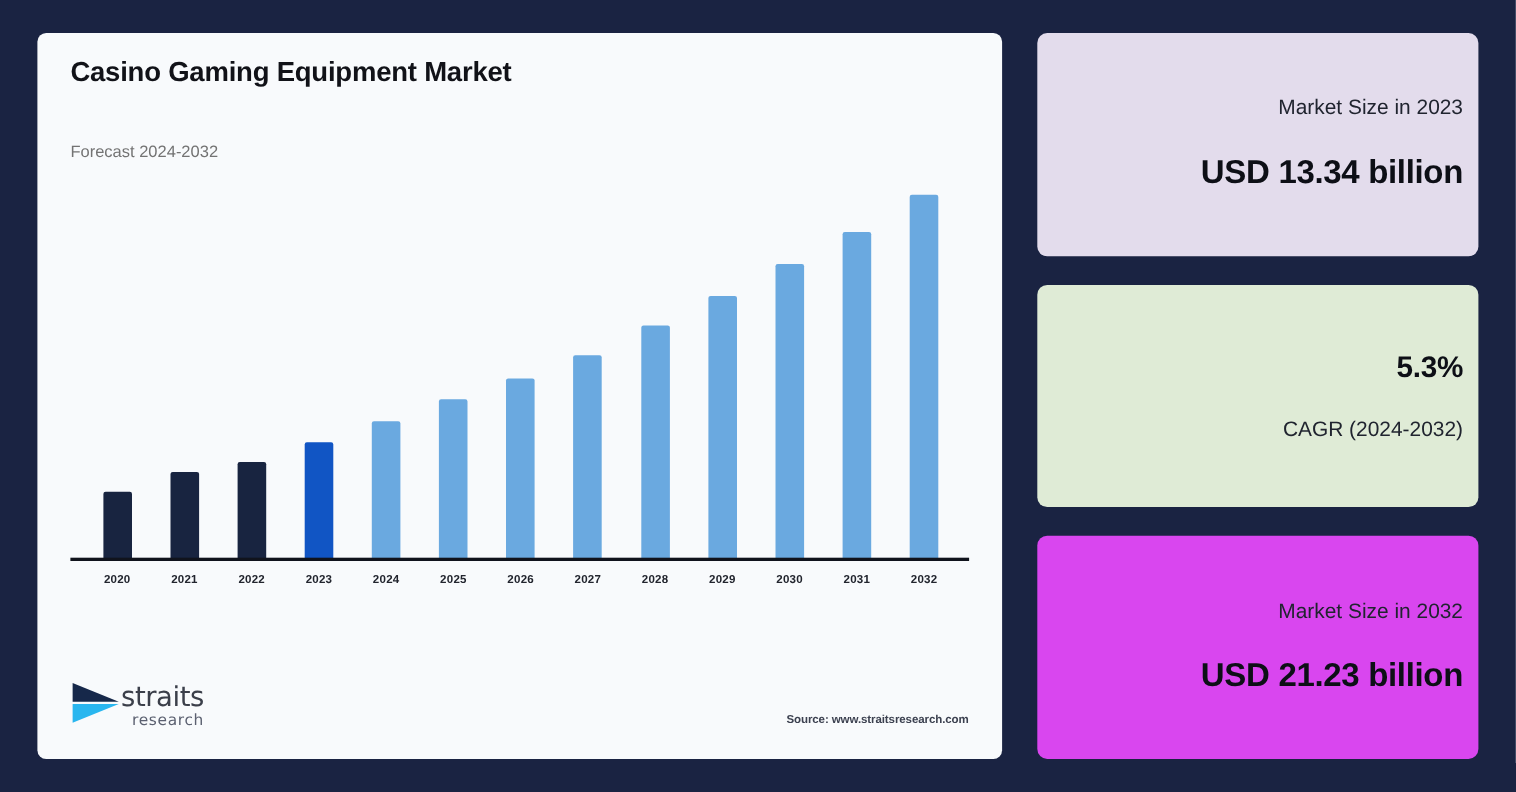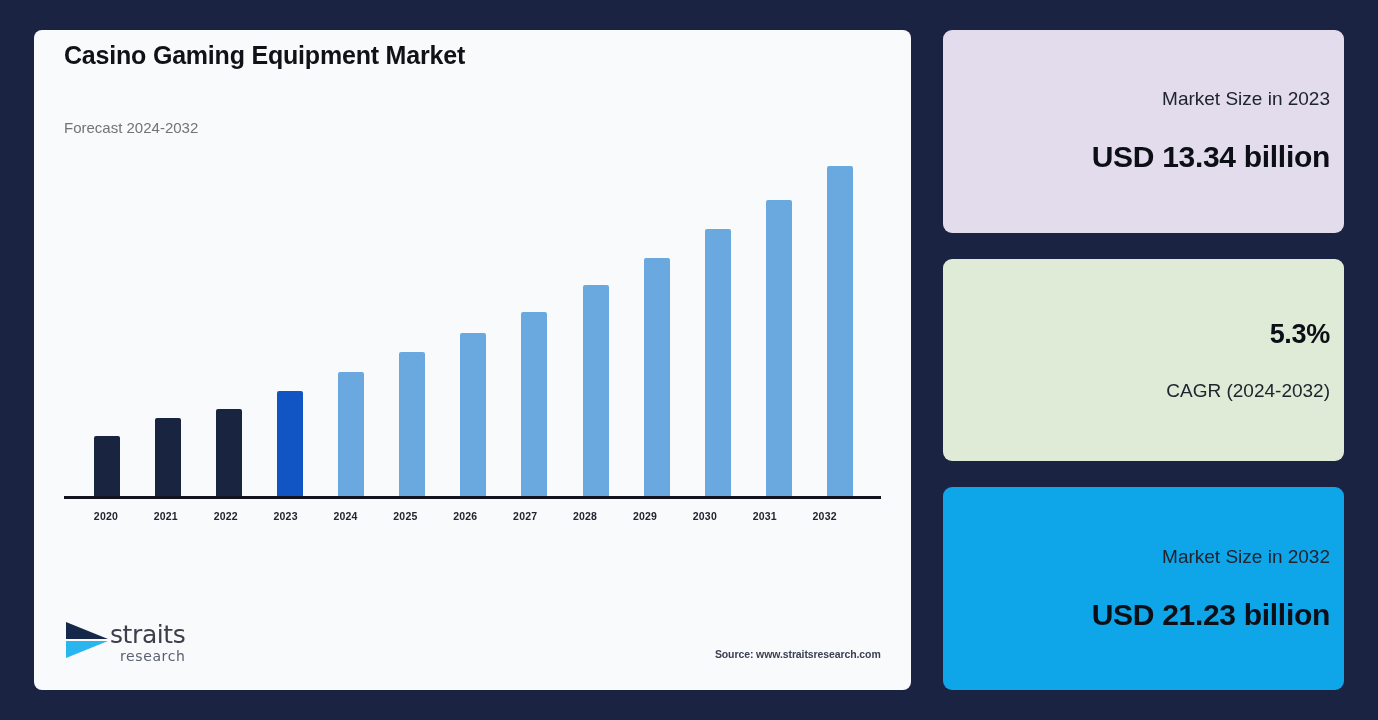--- a/index.html
+++ b/index.html
@@ -24,21 +24,21 @@
     padding: 30px 34px;
     gap: 32px;
   }
 
   
   .chart-panel {
     width: 878px;
     background: #f8fafc;
     border-radius: 8px;
     position: relative;
-    padding: 12px 30px 0 30px;
+    padding: 23px 30px 0 30px;
     display: flex;
     flex-direction: column;
   }
 
   .chart-title {
     font-size: 25px;
     font-weight: bold;
     color: #111218;
     letter-spacing: -0.2px;
     line-height: 1.1;
@@ -87,21 +87,21 @@
     left: 0;
     right: 0;
     bottom: -2px;
     height: 3px;
     background: #10131c;
   }
 
   .tick-row {
     position: absolute;
     left: 12px;
-    right: 26px;
+    right: 10px;
     top: 352px;
     display: flex;
     justify-content: space-between;
   }
 
   .tick-slot {
     flex: 1 1 0;
     text-align: center;
   }
 
@@ -287,19 +287,19 @@
 
   <div class="cards-column" id="cards-column">
       <div class="stat-card" style="background: rgb(227, 220, 236);">
         <div class="stat-label">Market Size in 2023</div>
         <div class="stat-value big">USD 13.34 billion</div>
       </div>
       <div class="stat-card" style="background: rgb(223, 235, 214);">
         <div class="stat-value">5.3%</div>
         <div class="stat-label">CAGR (2024-2032)</div>
       </div>
-      <div class="stat-card" style="background: #0ea5e9;">
+      <div class="stat-card" style="background: #d946ef;">
         <div class="stat-label">Market Size in 2032</div>
         <div class="stat-value big">USD 21.23 billion</div>
       </div>
     </div>
 
 </div>
 
 </body></html>

